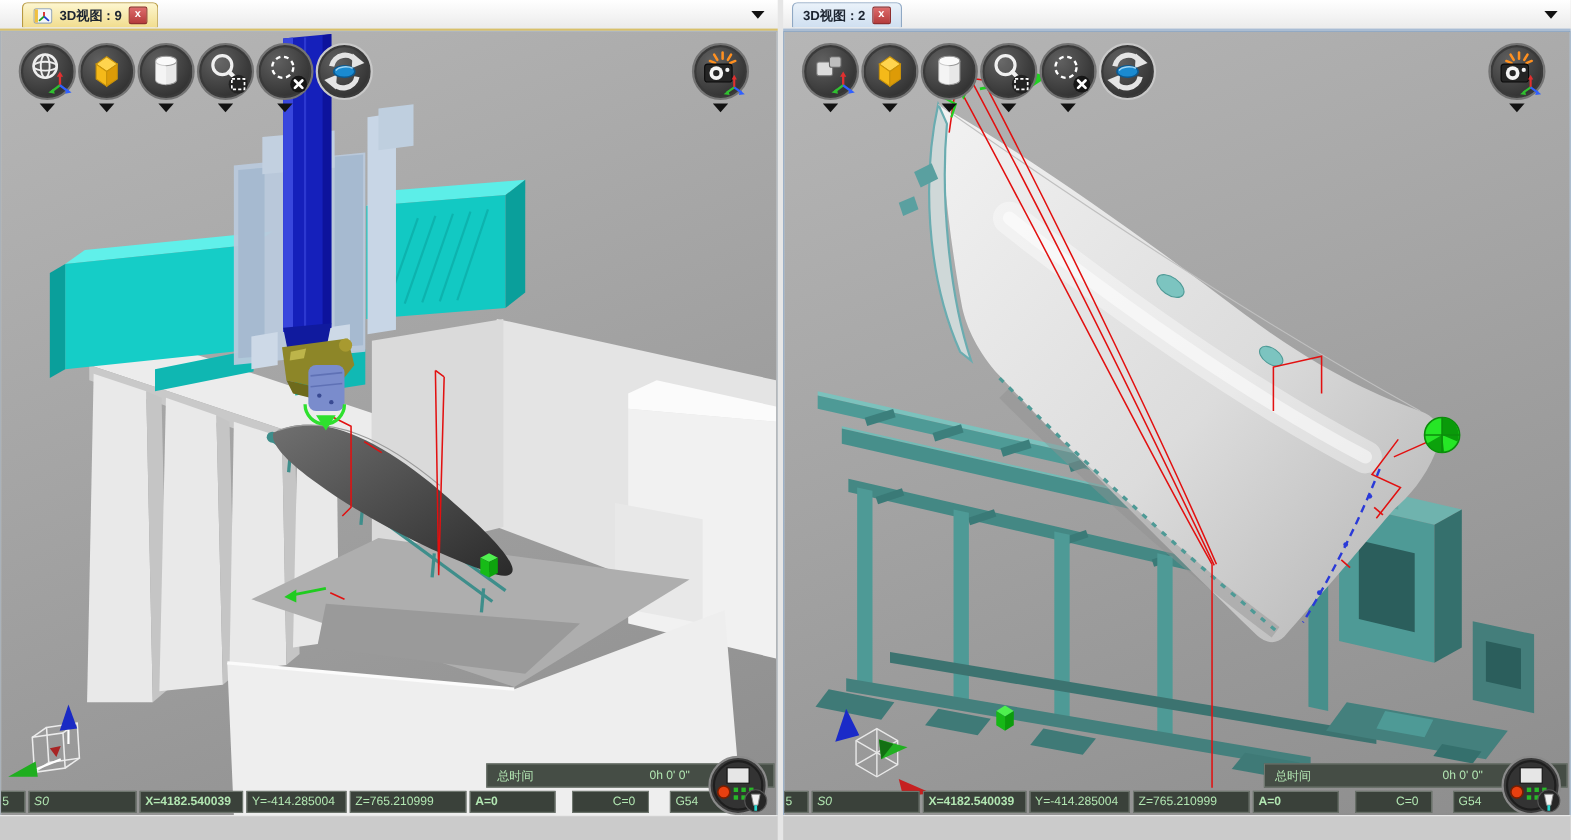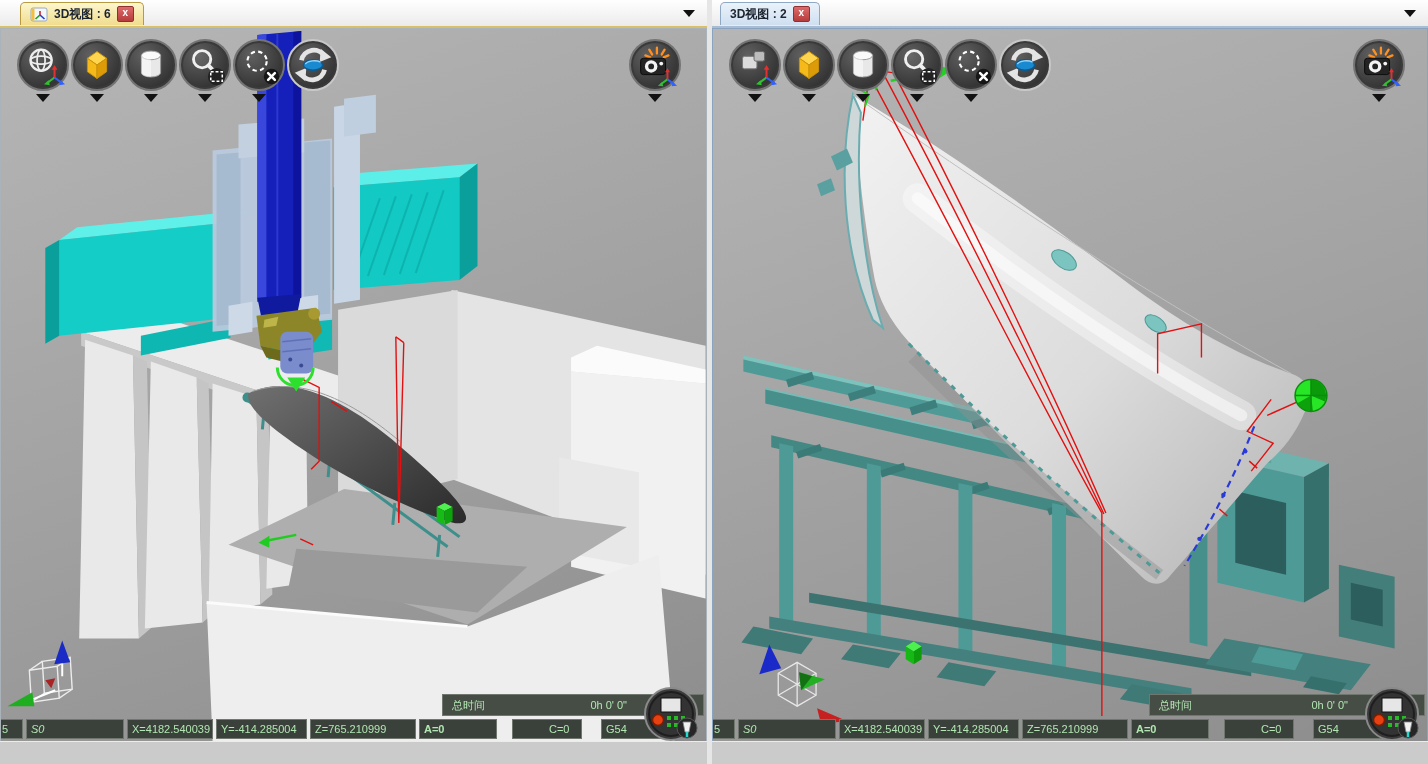--- a/index.html
+++ b/index.html
@@ -30,21 +30,21 @@
   .capture-btn{position:absolute;top:10px;width:52px;}
   #panel-1 .capture-btn{left:628px;}
   #panel-2 .capture-btn{left:640px;}
   .time-row{position:absolute;bottom:25px;height:22px;background:#454d45;border:1px solid #6f776f;display:flex;justify-content:space-between;align-items:center;padding:0 76px 0 9px;box-sizing:border-box;color:#b2e6b2;font-size:11px;}
   #panel-1 .time-row{right:2px;width:262px;}
   #panel-2 .time-row{right:2px;width:276px;}
   .coord-row{position:absolute;bottom:1px;left:0;right:1px;height:23px;display:flex;align-items:center;gap:3px;font-size:11px;color:#b2e6b2;}
   .cell{background:#3a413a;border:1px solid #6f776f;height:20px;line-height:18px;padding:0 4px;box-sizing:border-box;overflow:hidden;white-space:nowrap;flex:none;}
   .c-feed{width:26px;margin-left:-4px;}
   .c-sp{width:98px;font-style:italic;}
-  .c-x{width:86px;}
+  .c-x{width:94px;font-weight:bold;}
   .c-y{width:91px;}
   .c-z{width:106px;}
   .c-a{width:78px;font-weight:bold;}
   .c-c{width:70px;margin-left:12px;padding-left:36px;}
   .c-g{width:71px;margin-left:16px;}
   .machine-btn{position:absolute;bottom:-2px;right:5px;width:58px;height:57px;z-index:5;}
   .machine-btn svg{width:58px;height:57px;display:block;}
   .tab-icon svg{display:block;}
 </style>
 </head>
@@ -55,21 +55,21 @@
     <div class="tab">
       <span class="tab-icon">
         <svg width="18" height="15" viewBox="0 0 18 15">
             <rect x="1" y="1" width="16" height="13" rx="2" fill="#f4f7fa" stroke="#99aabb"></rect>
             <rect x="1.5" y="1.5" width="3" height="12" fill="#f0c040"></rect>
             <line x1="10" y1="4" x2="10" y2="8" stroke="#d42020" stroke-width="1.6"></line>
             <line x1="10" y1="8" x2="5.5" y2="12" stroke="#20a020" stroke-width="1.6"></line>
             <line x1="10" y1="8" x2="14.5" y2="12" stroke="#2040d0" stroke-width="1.6"></line>
           </svg>
       </span>
-      <span class="tab-title">3D视图 : 6</span>
+      <span class="tab-title">3D视图 : 9</span>
       <span class="close-btn">x</span>
     </div>
     <div class="tab-list-arrow"></div>
   </div>
 
   <div class="viewport">
     <svg class="scene-svg" viewBox="0 0 707 715">
       <defs>
         <linearGradient id="bladeGrad" x1="0" y1="0" x2="1" y2="1">
           <stop offset="0" stop-color="#707070"></stop>

